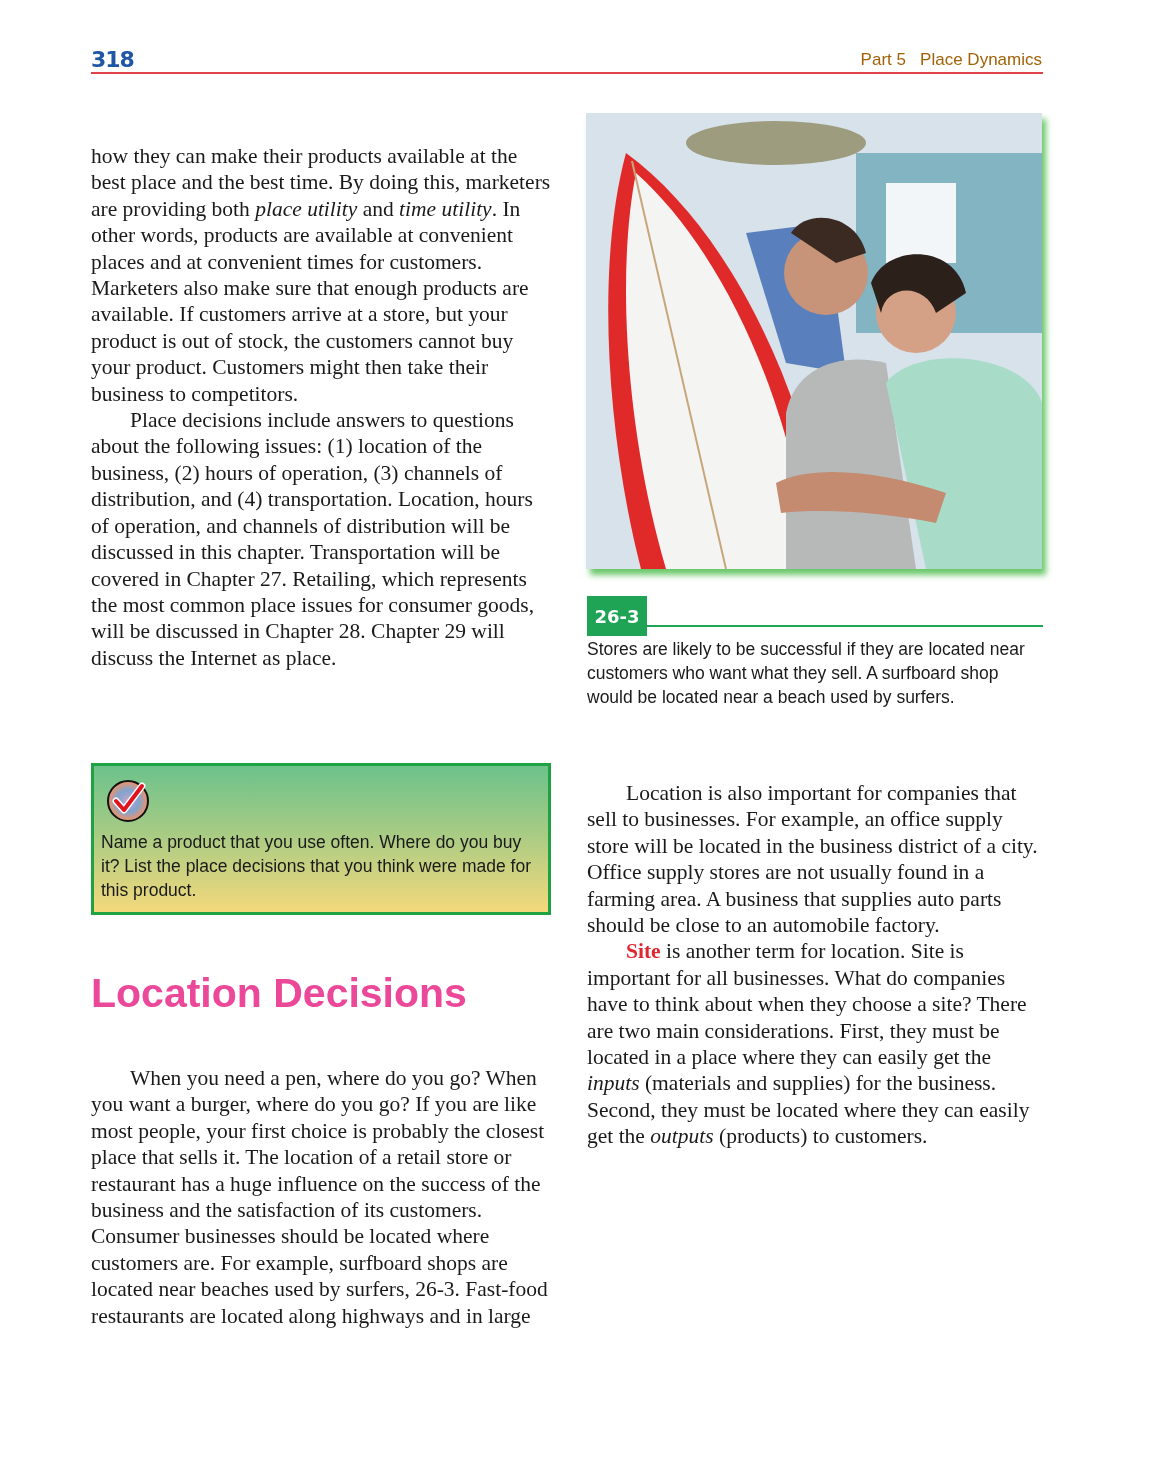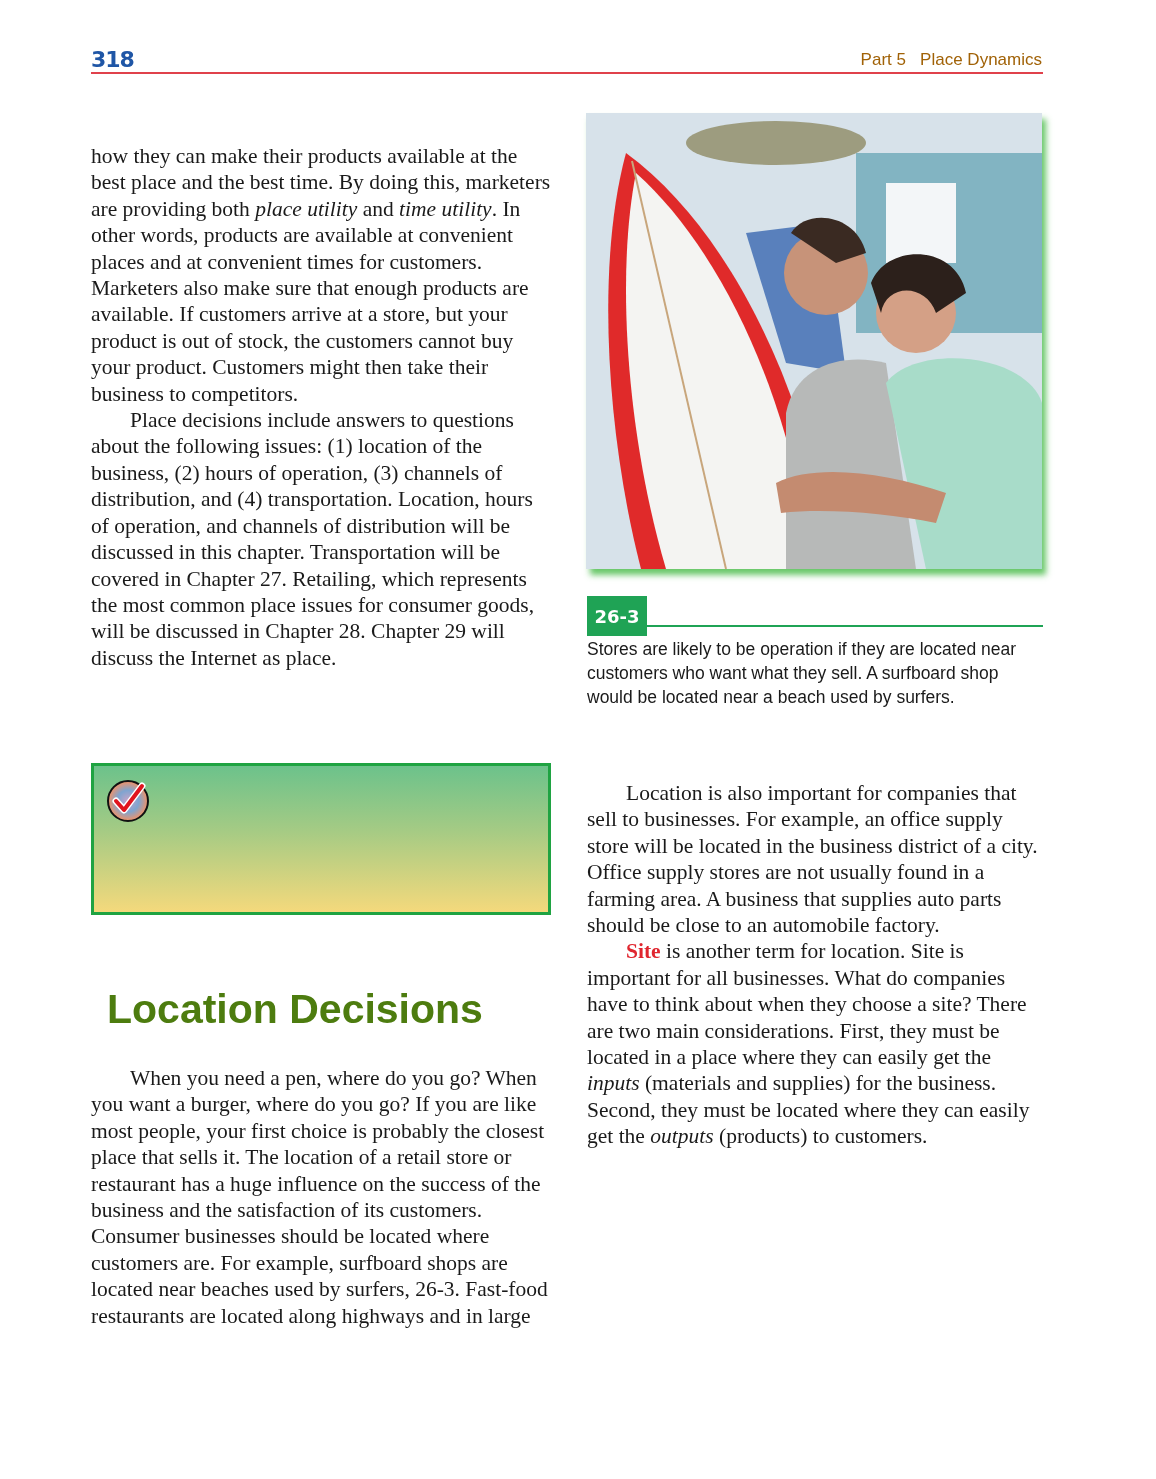--- a/index.html
+++ b/index.html
@@ -70,22 +70,22 @@
     position: absolute; left: 72px; top: 10px;
     font-family: "DejaVu Serif", serif; font-style: italic; font-size: 29px; color: #a2238f;
   }
   .rc-text {
     position: absolute; left: 7px; top: 64px; width: 440px;
     font-family: "Liberation Sans", sans-serif; font-size: 17.5px; line-height: 24px; color: #1a1a1a;
   }
 
   .section-title {
     position: absolute; left: 91px; top: 970px;
-    font-family: "Liberation Sans", sans-serif; font-weight: bold; font-size: 41px; color: #4d7c0f;
-    margin: 16px;
+    font-family: "Liberation Sans", sans-serif; font-weight: bold; font-size: 41px; color: #ec4899;
+    margin: 0;
   }
 </style>
 </head>
 <body>
 
 <div class="page-number">318</div>
 <div class="running-head" style="white-space:pre;">Part 5   Place Dynamics</div>
 <div class="header-rule"></div>
 
 <div class="body-text col-left" style="top:112px;">
@@ -109,29 +109,30 @@
       <path d="M205 120 C 220 95, 270 100, 280 140 L 250 150 Z" fill="#3a2a22"></path>
       <path d="M300 270 C 330 230, 440 240, 456 290 L 456 456 L 340 456 Z" fill="#a8dcc9"></path>
       <circle cx="330" cy="200" r="40" fill="#d4a086"></circle>
       <path d="M285 170 C 300 130, 370 130, 380 180 L 350 200 C 340 170, 300 170, 295 200 Z" fill="#2c201b"></path>
       <path d="M190 370 C 230 350, 300 360, 360 380 L 350 410 C 300 400, 240 395, 195 400 Z" fill="#c48b70"></path>
     </svg>
   </div>
 </div>
 <div class="fig-badge">26-3</div>
 <div class="fig-rule"></div>
-<div class="caption">Stores are likely to be operation if they are located near customers who want what they sell. A surfboard shop would be located near a beach used by surfers.</div>
+<div class="caption">Stores are likely to be successful if they are located near customers who want what they sell. A surfboard shop would be located near a beach used by surfers.</div>
 
 <div class="reality-box">
   <div class="rc-icon">
     <svg width="38" height="38" viewBox="0 0 38 38">
       <path d="M7 19 L15 28 L33 4" stroke="#ffffff" stroke-width="7" fill="none" stroke-linecap="round" stroke-linejoin="round"></path>
       <path d="M7 19 L15 28 L33 4" stroke="#e0141e" stroke-width="4" fill="none" stroke-linecap="round" stroke-linejoin="round"></path>
     </svg>
   </div>
+  <div class="rc-text">Name a product that you use often. Where do you buy it? List the place decisions that you think were made for this product.</div>
 </div>
 
 <h2 class="section-title">Location Decisions</h2>
 
 <div class="body-text col-left" style="top:1034px; width:462px;">
   <p class="indent">When you need a pen, where do you go? When you want a burger, where do you go? If you are like most people, your first choice is probably the closest place that sells it. The location of a retail store or restaurant has a huge influence on the success of the business and the satisfaction of its customers. Consumer businesses should be located where customers are. For example, surfboard shops are located near beaches used by surfers, 26-3. Fast-food restaurants are located along highways and in large</p>
 </div>
 
 <div class="body-text col-right" style="top:780px;">
   <p class="indent">Location is also important for companies that sell to businesses. For example, an office supply store will be located in the business district of a city. Office supply stores are not usually found in a farming area. A business that supplies auto parts should be close to an automobile factory.</p>

